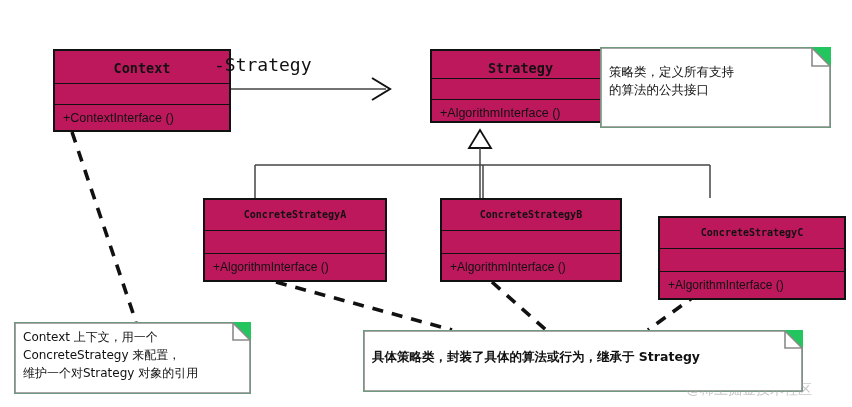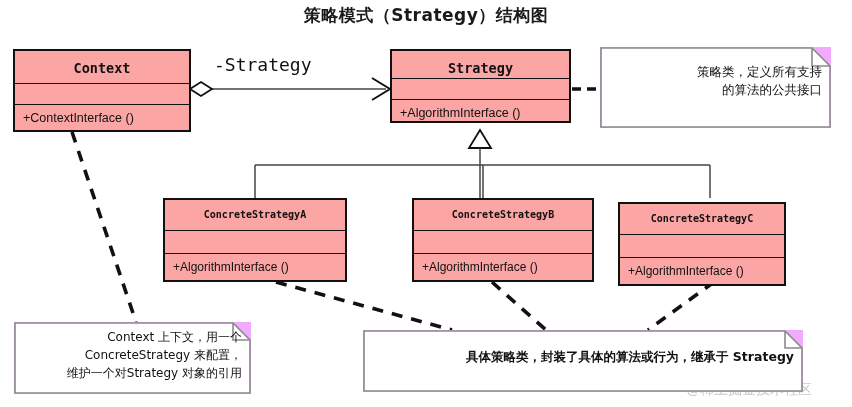--- a/index.html
+++ b/index.html
@@ -17,24 +17,24 @@
     position:absolute;left:0;top:4px;width:852px;
     text-align:center;
     font-family:"DejaVu Sans",sans-serif;
     font-weight:bold;font-size:17px;color:#1a1a1a;
     letter-spacing:0.5px;
   }
 
   
   .uml{
     position:absolute;
-    background:#fca5a5;
+    background:#be185d;
     border:2px solid #111111;
     box-sizing:border-box;
-    display:flex;flex-direction:column;
+    display:flex;flex-direction:column;margin-left:40px;
   }
   .uml .name{
     height:34px;line-height:34px;
     text-align:center;
     font-family:"DejaVu Sans Mono","Liberation Mono",monospace;
     font-weight:bold;font-size:13.5px;color:#111;
     border-bottom:1.5px solid #111;
     white-space:nowrap;overflow:hidden;
   }
   .uml .attrs{
@@ -48,26 +48,25 @@
     font-family:Liberation Sans, sans-serif;
     font-size:12.5px;color:#111;
     white-space:nowrap;overflow:hidden;
   }
   .uml.small .name{height:30px;line-height:30px;font-size:10px;}
   .uml.small .ops{height:26px;line-height:26px;font-size:12px;}
 
   
   .note{
     position:absolute;
-    background:#f0abfc;
+    background:#22c55e;
     box-sizing:border-box;
     font-family:"DejaVu Sans",sans-serif;
     font-size:12.5px;color:#111;
     line-height:1.45;
-    text-align:right;
   }
   .note .body{
     position:relative;z-index:2;
     padding:7px 9px;
     white-space:pre-line;
   }
   .note .shape{position:absolute;left:0;top:0;width:100%;height:100%;z-index:1;}
 
   .edge-label{
     position:absolute;
@@ -82,21 +81,20 @@
     font-size:14px;
     color:#c9c9c9;
     white-space:nowrap;
   }
 </style>
 </head>
 <body>
 
 <div id="canvas">
 
-  <div class="title">策略模式（Strategy）结构图</div>
 
   <svg class="layer-svg" viewBox="0 0 852 407">
 
     <g>
       <line x1="212" y1="89" x2="386" y2="89" stroke="#444" stroke-width="1.6"></line>
       <polygon points="190,89 201,82 212,89 201,96" fill="#ffffff" stroke="#111" stroke-width="1.8"></polygon>
       <polyline points="372,78 390,89 372,100" fill="none" stroke="#111" stroke-width="2"></polyline>
     </g>
 
     <g>
@@ -136,27 +134,27 @@
     <div class="attrs"></div>
     <div class="ops">+AlgorithmInterface ()</div>
   </div>
 
   <div class="uml small" style="left:163px;top:198px;width:184px;height:84px;">
     <div class="name">ConcreteStrategyA</div>
     <div class="attrs"></div>
     <div class="ops">+AlgorithmInterface ()</div>
   </div>
 
-  <div class="uml small" style="left:412px;top:198px;width:182px;height:84px;">
+  <div class="uml small" style="left:400px;top:198px;width:182px;height:84px;">
     <div class="name">ConcreteStrategyB</div>
     <div class="attrs"></div>
     <div class="ops">+AlgorithmInterface ()</div>
   </div>
 
-  <div class="uml small" style="left:618px;top:202px;width:168px;height:84px;">
+  <div class="uml small" style="left:618px;top:216px;width:188px;height:84px;">
     <div class="name">ConcreteStrategyC</div>
     <div class="attrs"></div>
     <div class="ops">+AlgorithmInterface ()</div>
   </div>
 
   <div class="edge-label" style="left:214px;top:54px;">-Strategy</div>
 
   <div class="note" style="left:600px;top:47px;width:231px;height:81px;">
     <svg class="shape" viewBox="0 0 231 81" preserveAspectRatio="none">
       <path d="M1,1 H212 L230,19 V80 H1 Z" fill="#ffffff" stroke="#8a8a8a" stroke-width="1.6"></path>

